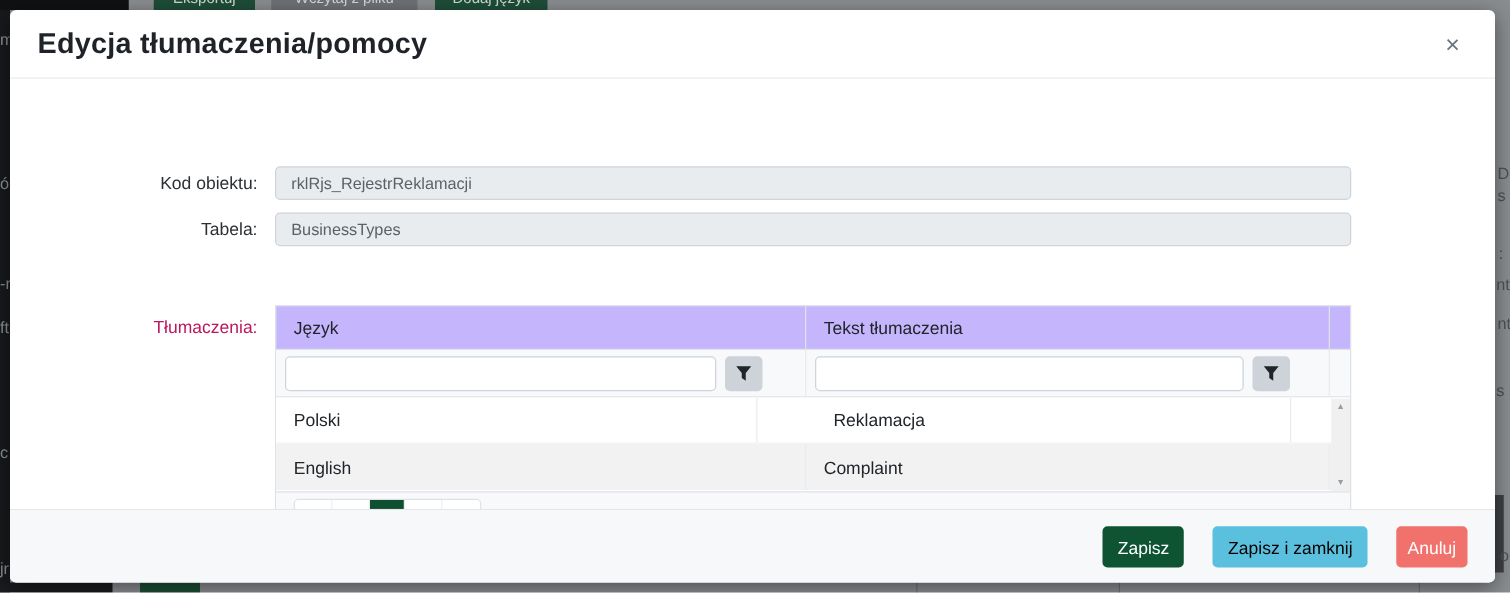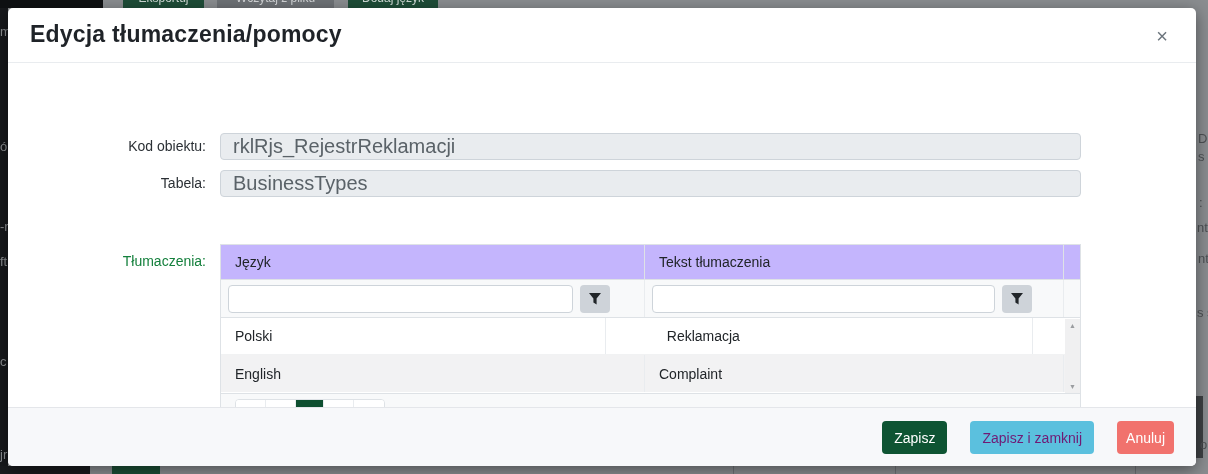--- a/index.html
+++ b/index.html
@@ -50,26 +50,26 @@
 
   .field-row { position:absolute; left:0; width:100%; height:27px; }
   .fr-1 { top:70px; } .fr-2 { top:107px; } .fr-3 { top:144px; }
   .field-label {
     position:absolute; left:0; width:198px; text-align:right;
     font-size:14px; color:#2b3035; line-height:27px;
   }
   .field-input {
     position:absolute; left:212px; top:0; width:861px; height:27px;
     background:#e9ecef; border:1px solid #ced4da; border-radius:4px;
-    padding:0 12px; font-size:20px; color:#5a6268; font-family:inherit;
+    padding:0 12px; font-size:13px; color:#5a6268; font-family:inherit;
   }
 
   .grid-label {
     position:absolute; left:0; top:181px; width:198px; text-align:right;
-    font-size:14px; color:#15803d; line-height:35px;
+    font-size:14px; color:#be185d; line-height:35px;
   }
   .grid {
     position:absolute; left:212px; top:181px; width:861px; height:188px;
     border:1px solid #dee2e6; background:#fff;
     display:flex; flex-direction:column;
   }
   .g-row { display:flex; width:100%; }
   .g-c1 { width:424px; border-right:1px solid #e9ecef; }
   .g-c2 { width:419px; border-right:1px solid #e9ecef; }
   .g-c3 { flex:1; }
@@ -118,21 +118,21 @@
   .modal-footer {
     position:absolute; left:0; bottom:0; width:100%; height:59px;
     background:#f7f8fa; border-top:1px solid #e4e6ea; border-radius:0 0 5px 5px;
   }
   .footer-btns { position:absolute; right:22px; top:13px; display:flex; gap:23px; }
   .btn {
     height:33px; border:none; border-radius:4px; padding:0 12px;
     font-size:14px; font-family:inherit; cursor:pointer; white-space:nowrap;
   }
   .btn-save { background:#0e5433; color:#ffffff; }
-  .btn-save-close { background:#5bc0de; color:#701a75; }
+  .btn-save-close { background:#5bc0de; color:#000000; }
   .btn-cancel { background:#f1726d; color:#ffffff; padding:0 9px; }
 </style>
 </head>
 <body>
 
 <div class="bg-sidebar-top"></div>
 <div class="bg-left-strip"></div>
 <div class="bg-sidebar-bottom"></div>
 
 <div class="bg-toolbar-btn bg-btn-green" style="left:123px;width:81px;">Eksportuj</div>

